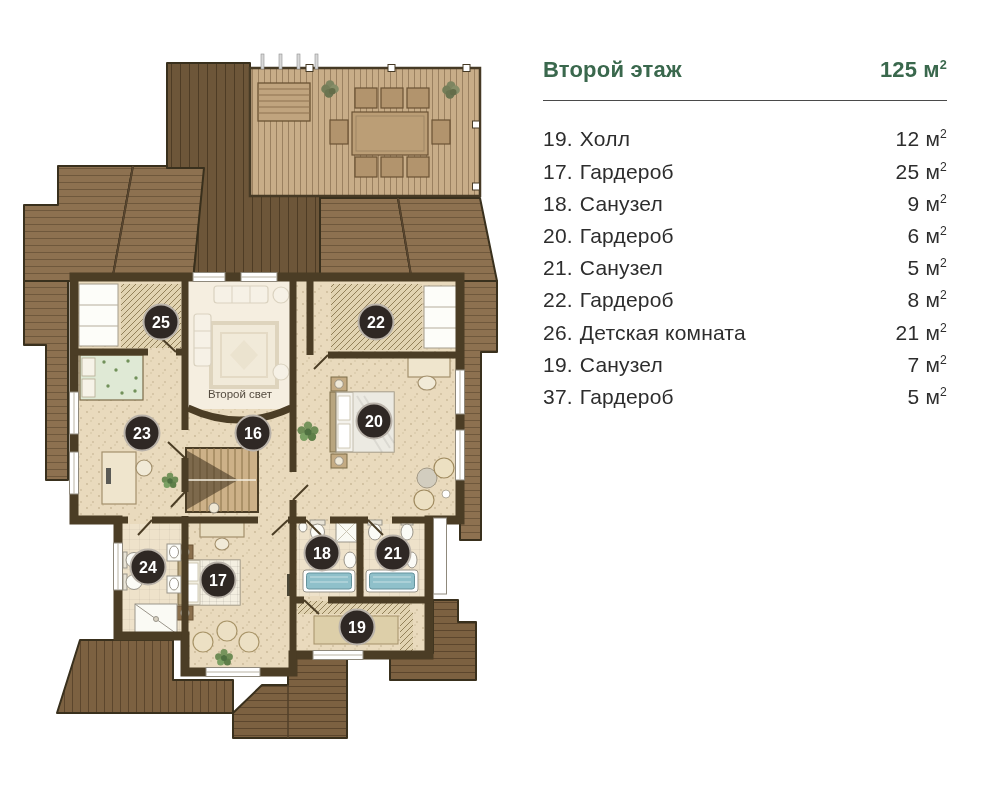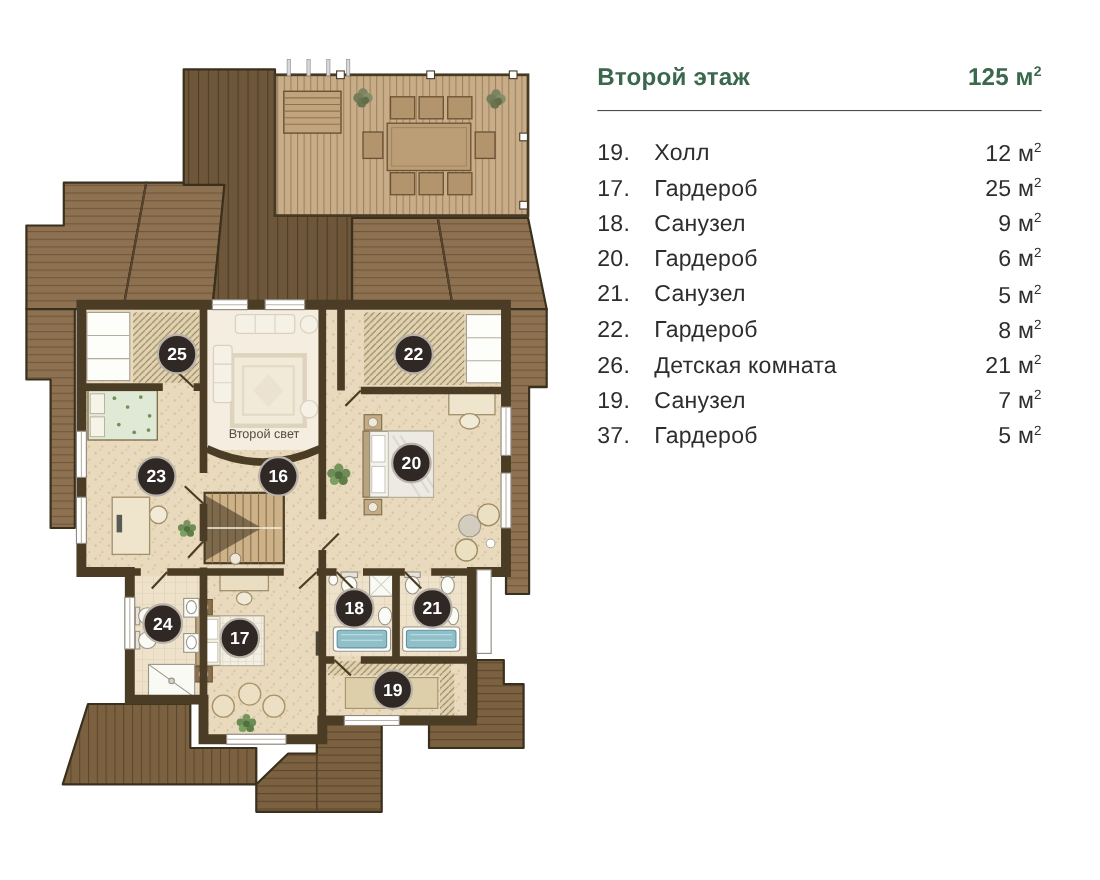--- a/index.html
+++ b/index.html
@@ -7,21 +7,21 @@
           font-family:"Liberation Sans",sans-serif;}
   .plan{position:absolute;left:0;top:0;width:520px;height:800px;}
   .legend{position:absolute;left:543px;top:57px;width:404px;}
   .lhead{display:flex;justify-content:space-between;align-items:flex-start;
          font-weight:bold;font-size:22px;color:#3a684d;letter-spacing:.2px;}
   .lhead sup{font-size:.58em;}
   .lrule{border-top:1.5px solid #4a4a4a;margin-top:17px;}
   .lrows{margin-top:22px;}
   .lrow{display:flex;justify-content:space-between;align-items:center;height:32.2px;
         font-size:21px;color:#2d2d2d;letter-spacing:.2px;}
-  .lname .nm{margin-left:22px;}
+  .lname .nm{margin-left:7px;}
   .lval{white-space:nowrap;}
   .lval .unit{margin-left:6px;}
   .lval sup{font-size:.58em;}
   text{font-family:"Liberation Sans",sans-serif;}
 </style>
 </head>
 <body>
 
 <div class="canvas">
 

